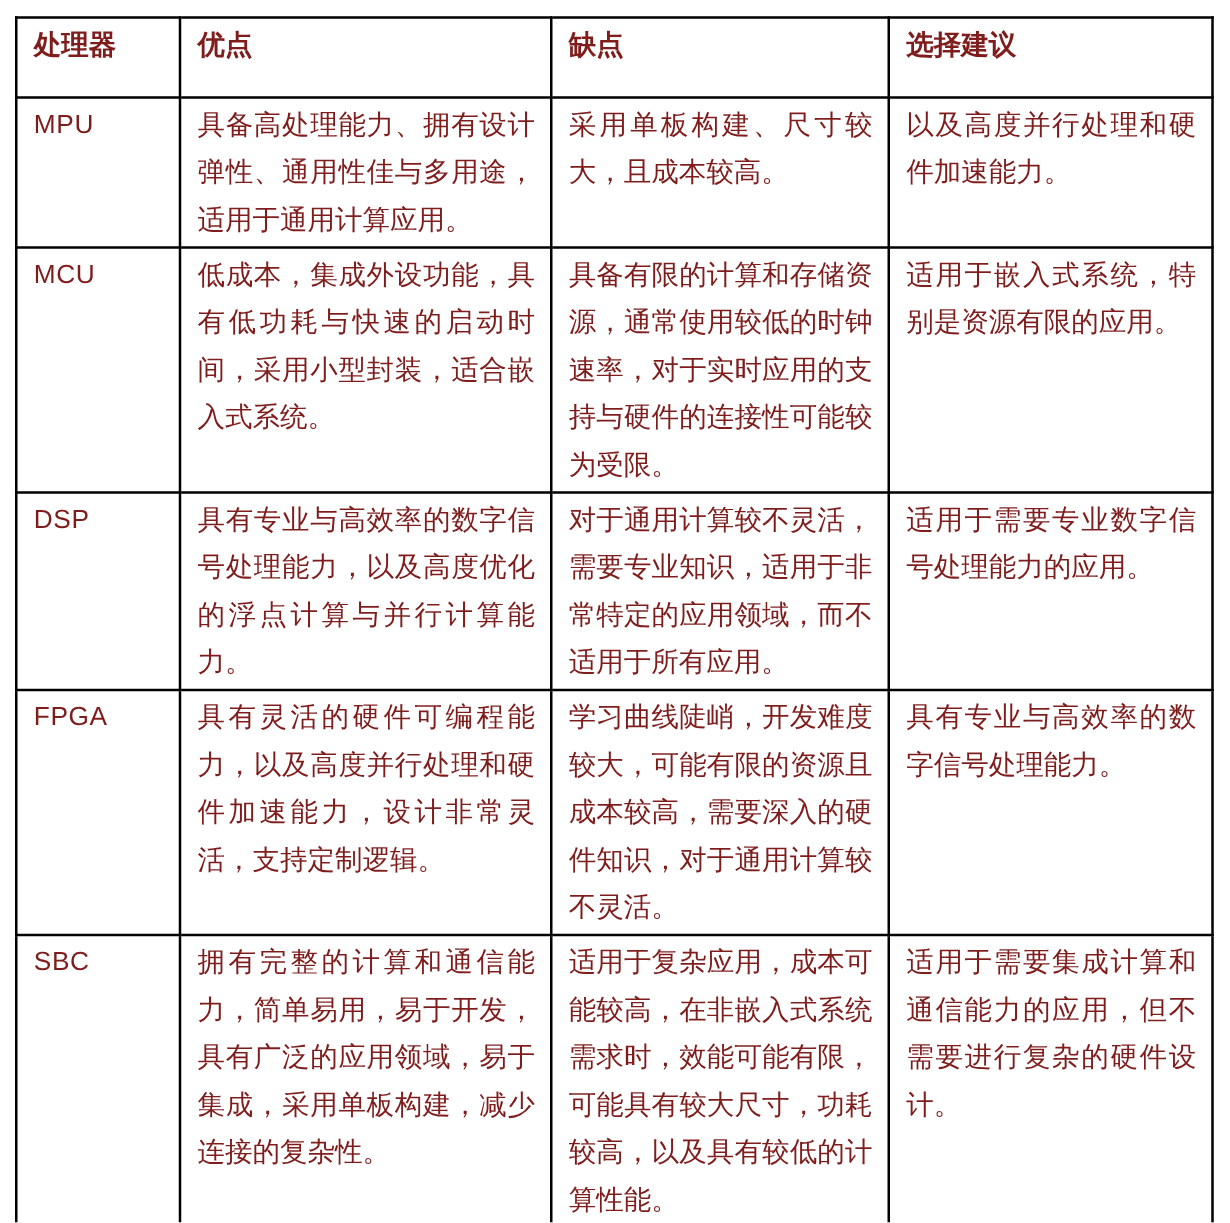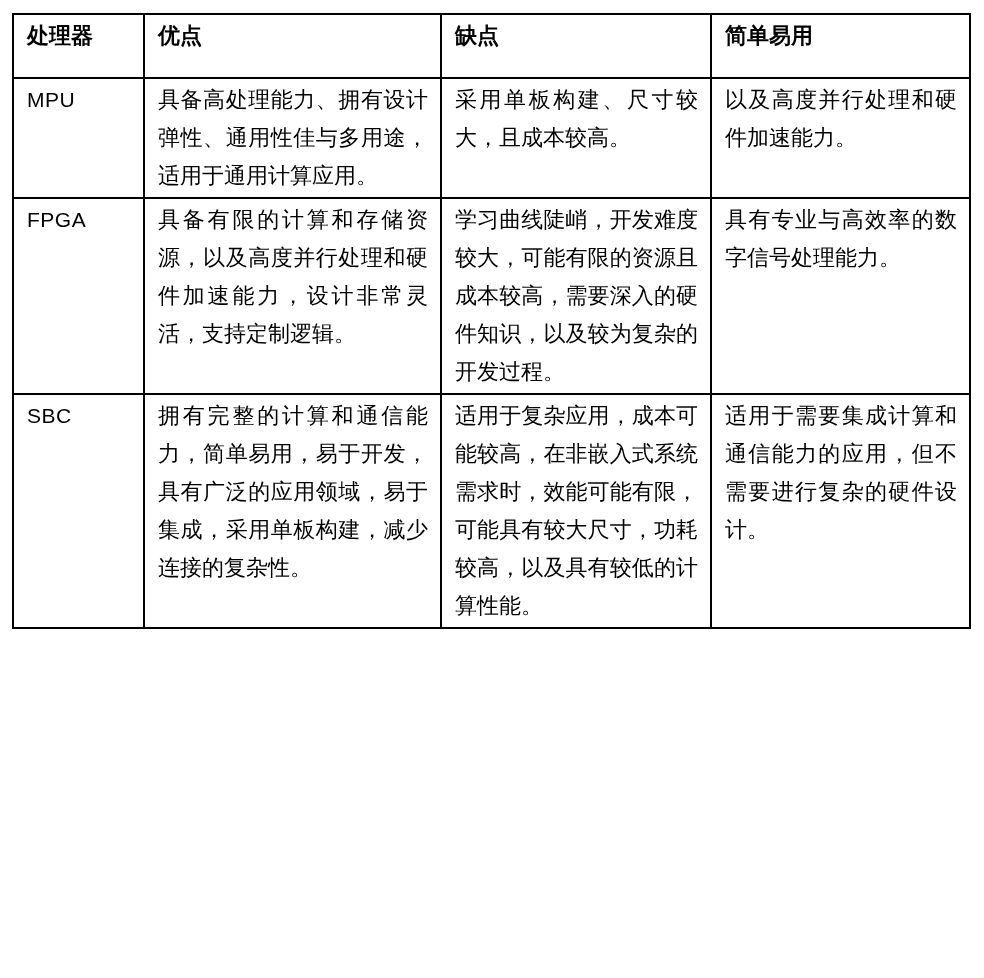--- a/index.html
+++ b/index.html
@@ -29,21 +29,21 @@
   .proc-table col.c2 { width: 297px; }
   .proc-table col.c3 { width: 270px; }
   .proc-table col.c4 { width: 259px; }
 
   .proc-table th, .proc-table td {
     border: 2px solid #000000;
     vertical-align: top;
     padding: 2px 12px 2px 13px;
     font-size: 22px;
     line-height: 38px;
-    color: #000000;
+    color: #7f1d1d;
     overflow: hidden;
     margin-left: 16px;
   }
   .proc-table th {
     text-align: left;
     font-weight: bold;
     height: 58px;
   }
   .proc-table th.col-processor {
     font-weight: bold;
@@ -72,34 +72,46 @@
       <col class="c1">
         <col class="c2">
         <col class="c3">
         <col class="c4">
     </colgroup>
     <thead>
       <tr>
         <th class="col-processor">处理器</th>
         <th>优点</th>
         <th>缺点</th>
-        <th>简单易用</th>
+        <th>选择建议</th>
       </tr>
     </thead>
     <tbody>
       <tr class="row-mpu">
         <td class="cell-name">MPU</td>
         <td class="cell-text">具备高处理能力、拥有设计弹性、通用性佳与多用途，适用于通用计算应用。</td>
         <td class="cell-text">采用单板构建、尺寸较大，且成本较高。</td>
         <td class="cell-text">以及高度并行处理和硬件加速能力。</td>
       </tr>
+      <tr class="row-mcu">
+        <td class="cell-name">MCU</td>
+        <td class="cell-text">低成本，集成外设功能，具有低功耗与快速的启动时间，采用小型封装，适合嵌入式系统。</td>
+        <td class="cell-text">具备有限的计算和存储资源，通常使用较低的时钟速率，对于实时应用的支持与硬件的连接性可能较为受限。</td>
+        <td class="cell-text">适用于嵌入式系统，特别是资源有限的应用。</td>
+      </tr>
+      <tr class="row-dsp">
+        <td class="cell-name">DSP</td>
+        <td class="cell-text">具有专业与高效率的数字信号处理能力，以及高度优化的浮点计算与并行计算能力。</td>
+        <td class="cell-text">对于通用计算较不灵活，需要专业知识，适用于非常特定的应用领域，而不适用于所有应用。</td>
+        <td class="cell-text">适用于需要专业数字信号处理能力的应用。</td>
+      </tr>
       <tr class="row-fpga">
         <td class="cell-name">FPGA</td>
-        <td class="cell-text">具备有限的计算和存储资源，以及高度并行处理和硬件加速能力，设计非常灵活，支持定制逻辑。</td>
-        <td class="cell-text">学习曲线陡峭，开发难度较大，可能有限的资源且成本较高，需要深入的硬件知识，以及较为复杂的开发过程。</td>
+        <td class="cell-text">具有灵活的硬件可编程能力，以及高度并行处理和硬件加速能力，设计非常灵活，支持定制逻辑。</td>
+        <td class="cell-text">学习曲线陡峭，开发难度较大，可能有限的资源且成本较高，需要深入的硬件知识，对于通用计算较不灵活。</td>
         <td class="cell-text">具有专业与高效率的数字信号处理能力。</td>
       </tr>
       <tr class="row-sbc">
         <td class="cell-name">SBC</td>
         <td class="cell-text">拥有完整的计算和通信能力，简单易用，易于开发，具有广泛的应用领域，易于集成，采用单板构建，减少连接的复杂性。</td>
         <td class="cell-text">适用于复杂应用，成本可能较高，在非嵌入式系统需求时，效能可能有限，可能具有较大尺寸，功耗较高，以及具有较低的计算性能。</td>
         <td class="cell-text">适用于需要集成计算和通信能力的应用，但不需要进行复杂的硬件设计。</td>
       </tr>
     </tbody>
   </table>

